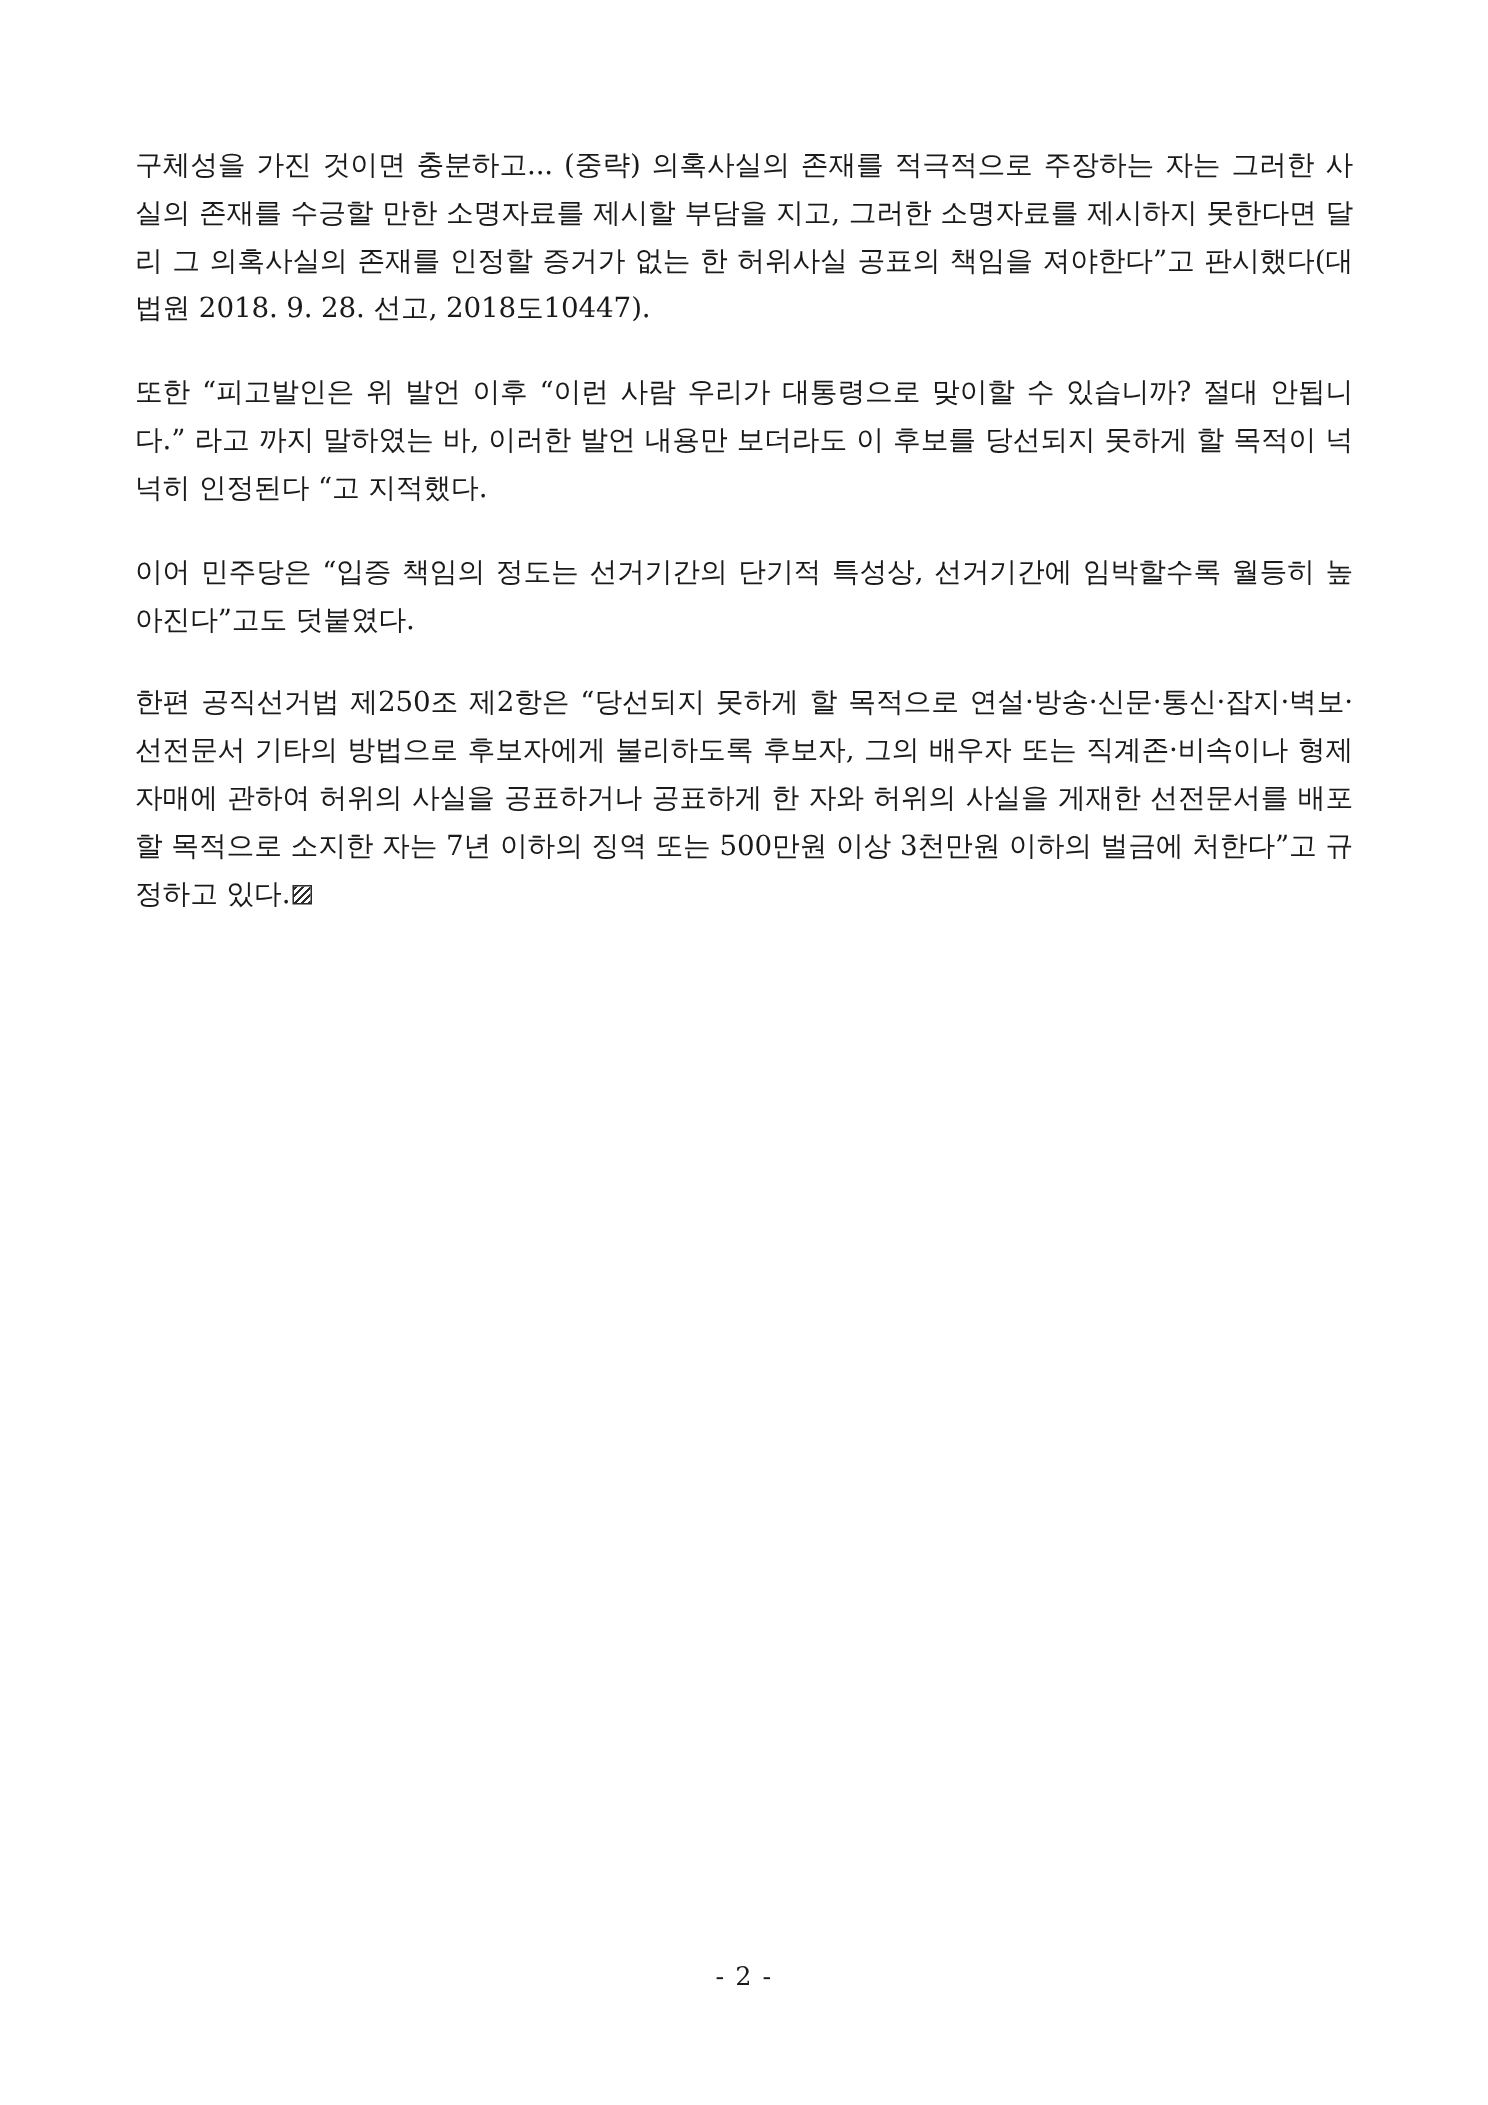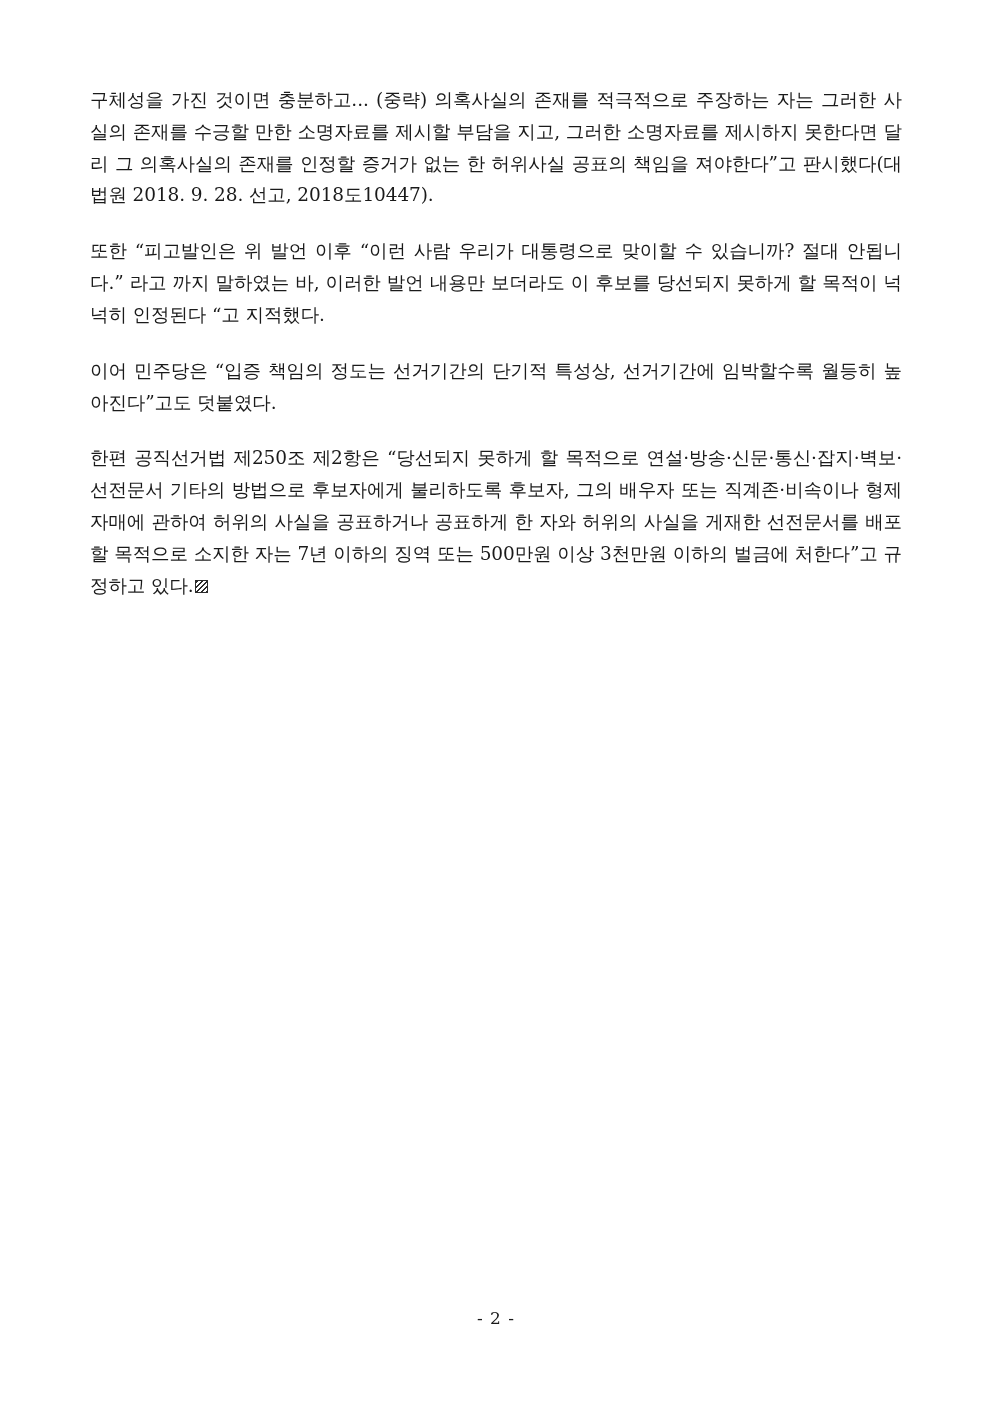--- a/index.html
+++ b/index.html
@@ -19,21 +19,21 @@
     position: absolute;
     left: 0;
     top: 0;
     width: 992px;
     height: 1403px;
     box-sizing: border-box;
   }
   .content {
     position: absolute;
     left: 90px;
-    top: 84px;
+    top: 95px;
     width: 812px;
   }
   .para {
     font-size: 18.5px;
     line-height: 1.72;
     text-align: justify;
     text-justify: inter-character;
     word-break: break-all;
     margin: 0 0 24px 0;
     letter-spacing: -0.1px;

